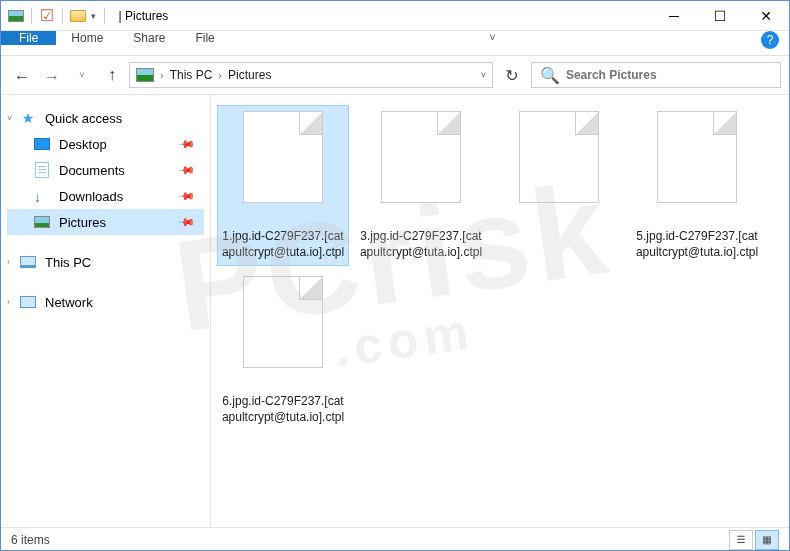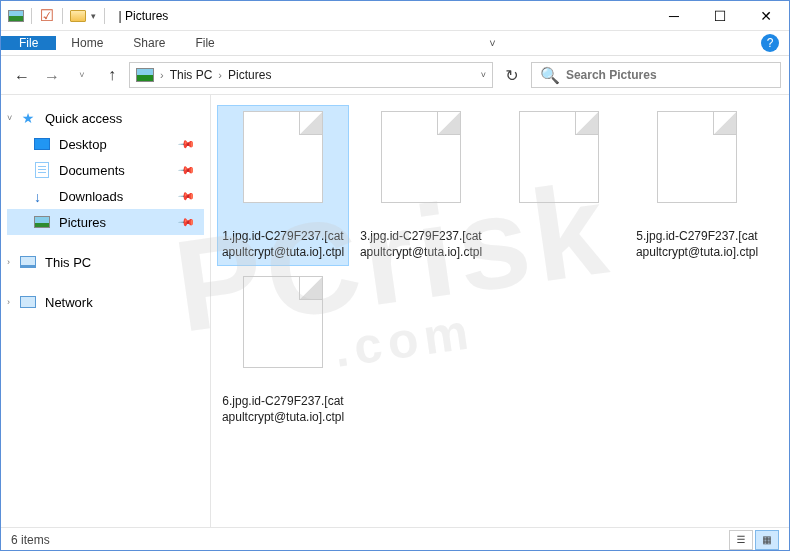--- a/index.html
+++ b/index.html
@@ -8,21 +8,21 @@
 
 .titlebar { height: 30px; background: #fff; display: flex; align-items: center; border-bottom: 1px solid #e5e5e5; }
 .titlebar-left { display: flex; align-items: center; gap: 2px; padding-left: 6px; }
 .titlebar-icon { width: 18px; height: 18px; display: flex; align-items: center; justify-content: center; }
 .titlebar-sep { width: 1px; height: 16px; background: #ccc; margin: 0 4px; }
 .titlebar-title { font-size: 12px; margin-left: 8px; color: #000; }
 .titlebar-controls { margin-left: auto; display: flex; }
 .titlebar-btn { width: 46px; height: 30px; display: flex; align-items: center; justify-content: center; font-size: 14px; }
 
 
-.ribbon { height: 25px; background: #fff; display: flex; align-items: center; border-bottom: 1px solid #e1e1e1; position: relative; }
+.ribbon { height: 25px; background: #fff; display: flex; align-items: flex-start; border-bottom: 1px solid #e1e1e1; position: relative; }
 .file-tab { background: #1979ca; color: #fff; font-size: 12px; padding: 0 18px; display: flex; align-items: center; }
 .rib-tab { font-size: 12px; padding: 0 15px; display: flex; align-items: center; color: #444; }
 .help-icon { margin-left: auto; margin-right: 10px; display: flex; align-items: center; }
 .help-circle { width: 18px; height: 18px; border-radius: 50%; background: #1e88e5; color: #fff; font-size: 12px; display: flex; align-items: center; justify-content: center; }
 
 
 .addr-row { height: 38px; display: flex; align-items: center; padding: 0 8px; gap: 4px; }
 .nav-btn { width: 26px; height: 26px; display: flex; align-items: center; justify-content: center; color: #777; font-size: 16px; }
 .nav-btn.enabled { color: #333; }
 .addr-box { flex: 1; height: 26px; border: 1px solid #ccc; display: flex; align-items: center; padding: 0 6px; gap: 6px; }

